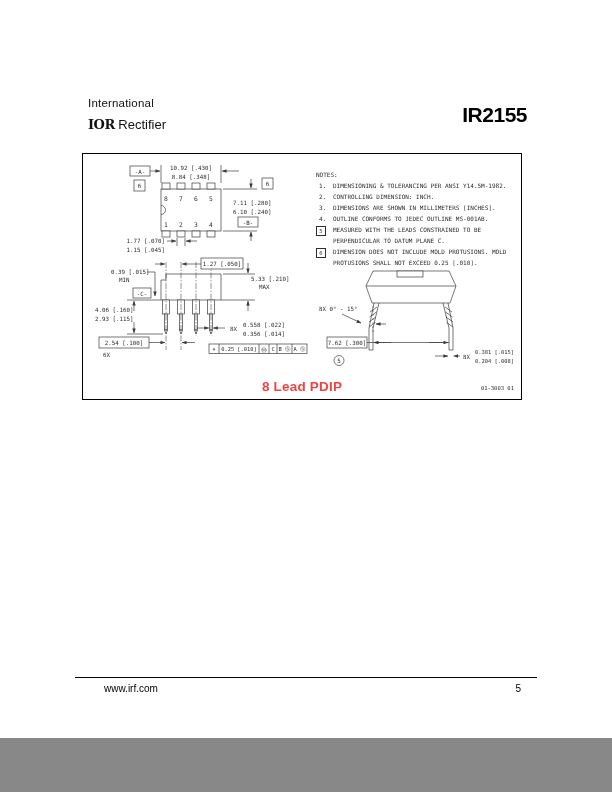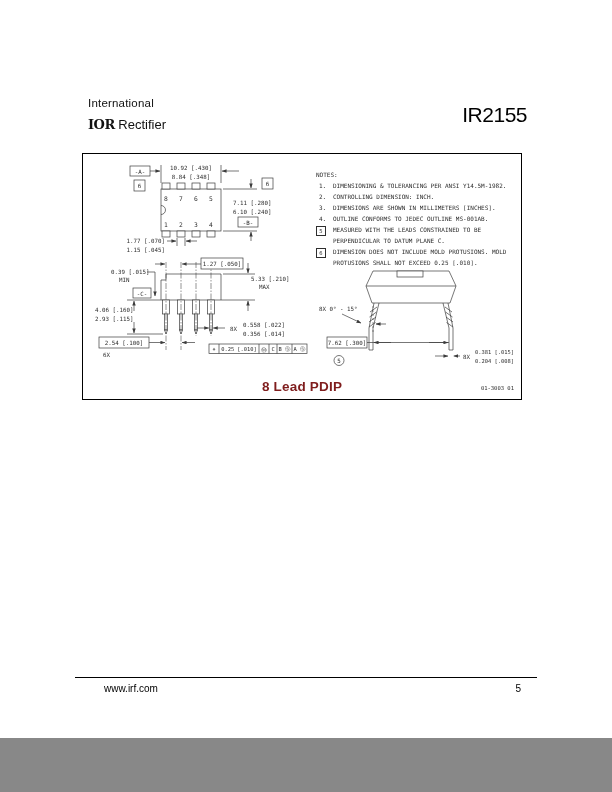--- a/index.html
+++ b/index.html
@@ -4,21 +4,21 @@
 <style>
   html,body { margin:0; padding:0; background:#888; }
   .page { position:relative; width:612px; height:738px; background:#fff; margin:0 auto;
           font-family:"Liberation Sans", sans-serif; overflow:hidden; }
 
   
   .logo { position:absolute; left:88px; top:97px; color:#111; }
   .logo-l1 { font-size:11.5px; letter-spacing:.2px; }
   .logo-l2 { font-size:13px; margin-top:8px; }
   .logo-l2 .ior { font-family:"DejaVu Serif", serif; font-weight:bold; letter-spacing:-0.5px; }
-  .part { position:absolute; right:85px; top:103px; font-size:21px; font-weight:normal;
+  .part { position:absolute; right:85px; top:103px; font-size:21px; font-weight:bold;
           color:#000; letter-spacing:-0.5px; }
 
   
   .dbox { position:absolute; left:82px; top:153px; width:438px; height:245px;
           border:1.5px solid #000; }
   svg.art { position:absolute; left:0; top:0; }
   .art line, .art path, .art rect, .art polyline, .art polygon, .art circle
         { stroke:#3c3c3c; stroke-width:0.7; fill:none; }
   .art .wbox { fill:#fff; }
   .art .cl  { stroke-dasharray:6 1.5 1.5 1.5; stroke-width:0.55; }
@@ -31,21 +31,21 @@
 
   
   .notes { position:absolute; left:233px; top:15px; width:203px;
            font:6px/11px "DejaVu Sans Mono", monospace; color:#2e2e2e; }
   .note-row { position:relative; padding-left:17px; }
   .nm { position:absolute; left:3px; top:0; }
   .nm.boxed { left:0; top:1.5px; width:8px; height:8px; border:0.8px solid #2e2e2e;
               text-align:center; line-height:8px; font-size:5.5px; }
 
   .caption { position:absolute; left:0; width:100%; top:225px; text-align:center;
-             font-size:13.5px; font-weight:bold; color:#7f1d1d; letter-spacing:.2px; }
+             font-size:13.5px; font-weight:bold; color:#ef4444; letter-spacing:.2px; }
   .docnum  { position:absolute; right:7px; top:231px;
              font:5.5px "DejaVu Sans Mono", monospace; color:#2e2e2e; }
 
   
   .footline { position:absolute; left:75px; right:75px; top:677px; border-top:1px solid #000; }
   .url    { position:absolute; left:104px;  top:683px; font-size:10px; color:#000; }
   .pageno { position:absolute; right:91px; top:683px; font-size:10px; color:#000; }
 </style>
 </head>
 <body>

